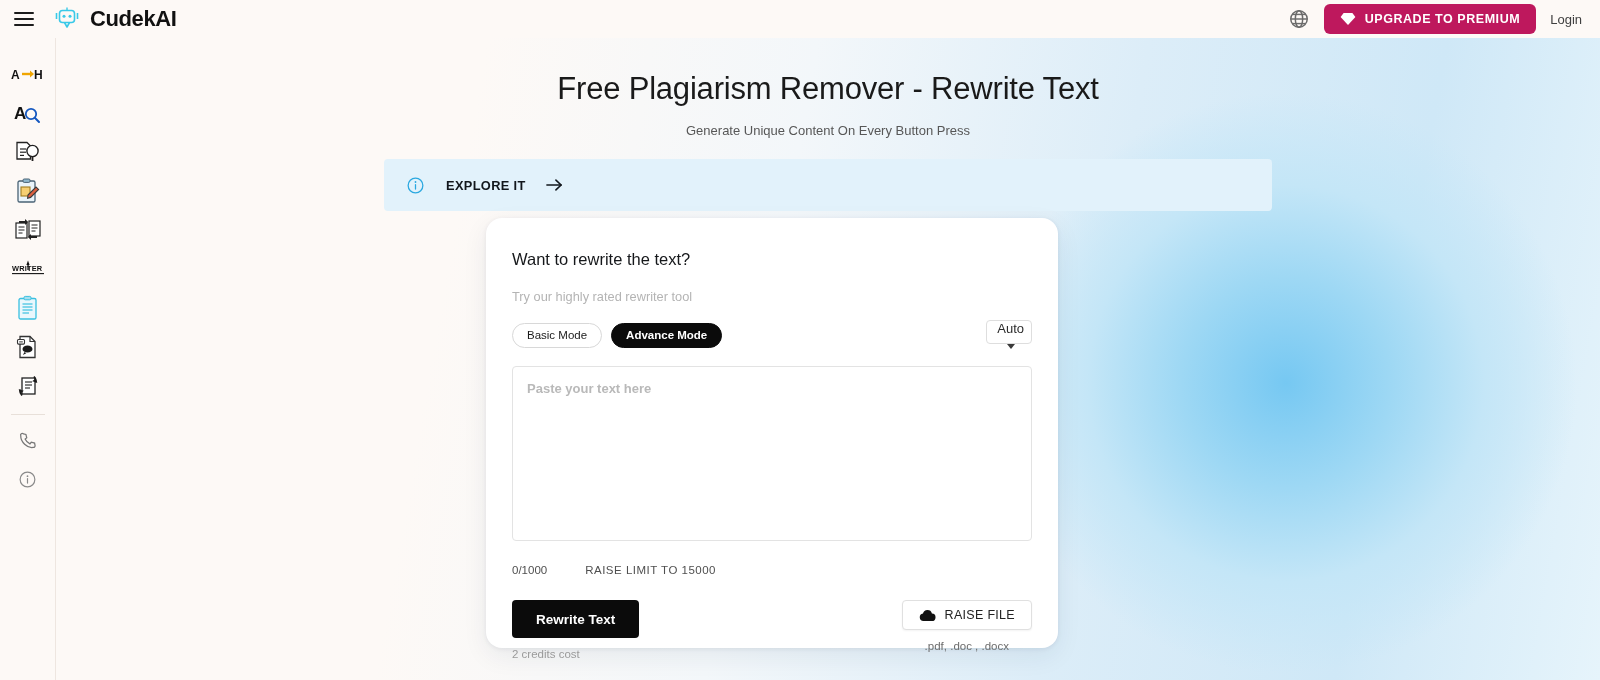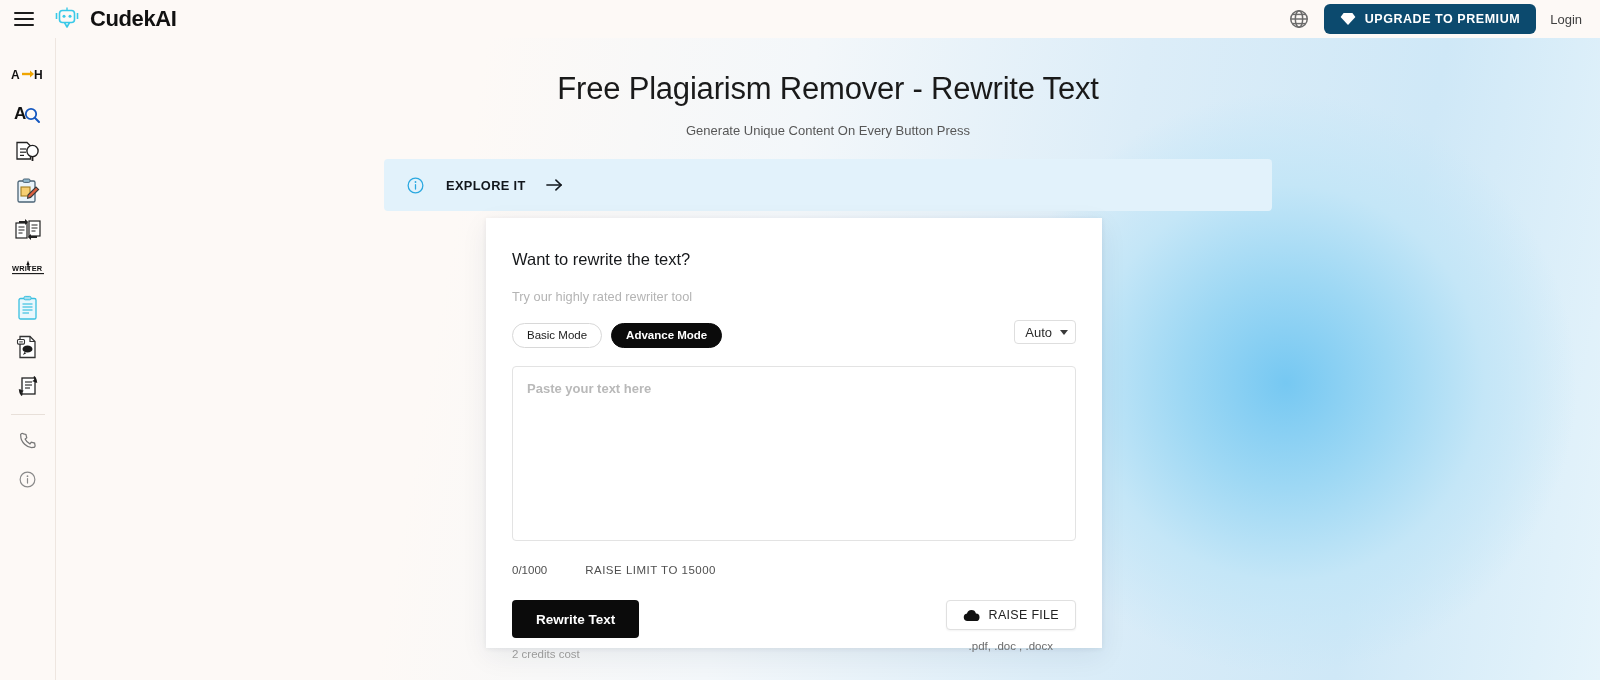--- a/index.html
+++ b/index.html
@@ -21,21 +21,21 @@
   }
   .hamburger { width: 20px; height: 14px; display: flex; flex-direction: column;
     justify-content: space-between; cursor: pointer; }
   .hamburger span { display: block; height: 1.6px; background: #1c1c1c; border-radius: 2px; }
   .brand { display: flex; align-items: center; gap: 8px; margin-left: 18px; }
   .brand-name { font-size: 22px; font-weight: 700; letter-spacing: -0.4px; color: #111; }
   .topbar-right { margin-left: auto; display: flex; align-items: center; gap: 14px; }
   .globe-icon { width: 22px; height: 22px; color: #5c5c5c; }
   .premium-btn {
     display: flex; align-items: center; gap: 9px;
-    background: #0c4a6e; color: #fff;
+    background: #be185d; color: #fff;
     border: none; border-radius: 6px;
     height: 30px; padding: 0 16px;
     font-size: 12.5px; font-weight: 700; letter-spacing: 0.55px;
     font-family: "Liberation Sans", sans-serif;
     cursor: pointer;
   }
   .login-link { font-size: 13px; color: #404040; cursor: pointer; }
 
   
   .sidebar {
@@ -80,23 +80,23 @@
   }
   .banner-text { font-size: 12.8px; color: #3c4248; }
   .banner-cta {
     font-size: 12.8px; color: #12171c; font-weight: 700; letter-spacing: 0.35px;
     margin-left: 9px; cursor: pointer; display: inline-flex; align-items: center; gap: 20px;
   }
 
   
   .card {
     position: absolute; left: 430px; top: 180px;
-    width: 616px; height: 430px;
+    width: 572px; height: 430px;
     background: #fff;
-    border-radius: 0;
+    border-radius: 16px;
     box-shadow: 0 1px 5px rgba(20,30,50,0.07), 0 8px 26px rgba(20,40,70,0.07);
     padding: 32px 26px 0 26px;
   }
   .card-title { font-size: 16.5px; font-weight: 500; color: #16181b; }
   .card-sub { font-size: 12.8px; color: #b4b4b4; margin-top: 20px; }
 
   .mode-row { display: flex; align-items: center; margin-top: 16px; }
   .pill {
     border-radius: 20px; height: 25px; padding: 0 14px;
     display: inline-flex; align-items: center; justify-content: center;
@@ -105,20 +105,21 @@
   }
   .pill.basic { background: #fff; border: 1px solid #d8d8d8; color: #1b1b1b; }
   .pill.advance { background: #0b0b0b; border: 1px solid #0b0b0b; color: #fff; margin-left: 9px; font-weight: 700; }
   .auto-select {
     margin-left: auto;
     border: 1px solid #dedede; border-radius: 4px;
     height: 24px; padding: 0 7px 0 10px;
     display: inline-flex; align-items: center; gap: 8px;
     font-size: 13px; color: #2c2c2c; background: #fff; cursor: pointer;
     margin-bottom: 6px;
+    flex-direction: column;
   }
   .caret { width: 0; height: 0; border-left: 4.5px solid transparent; border-right: 4.5px solid transparent;
     border-top: 5px solid #3a3a3a; }
 
   .textarea-wrap {
     margin-top: 16px; height: 175px;
     border: 1px solid #e3e3e3; border-radius: 4px;
     padding: 14px 14px;
   }
   .textarea-wrap textarea {

